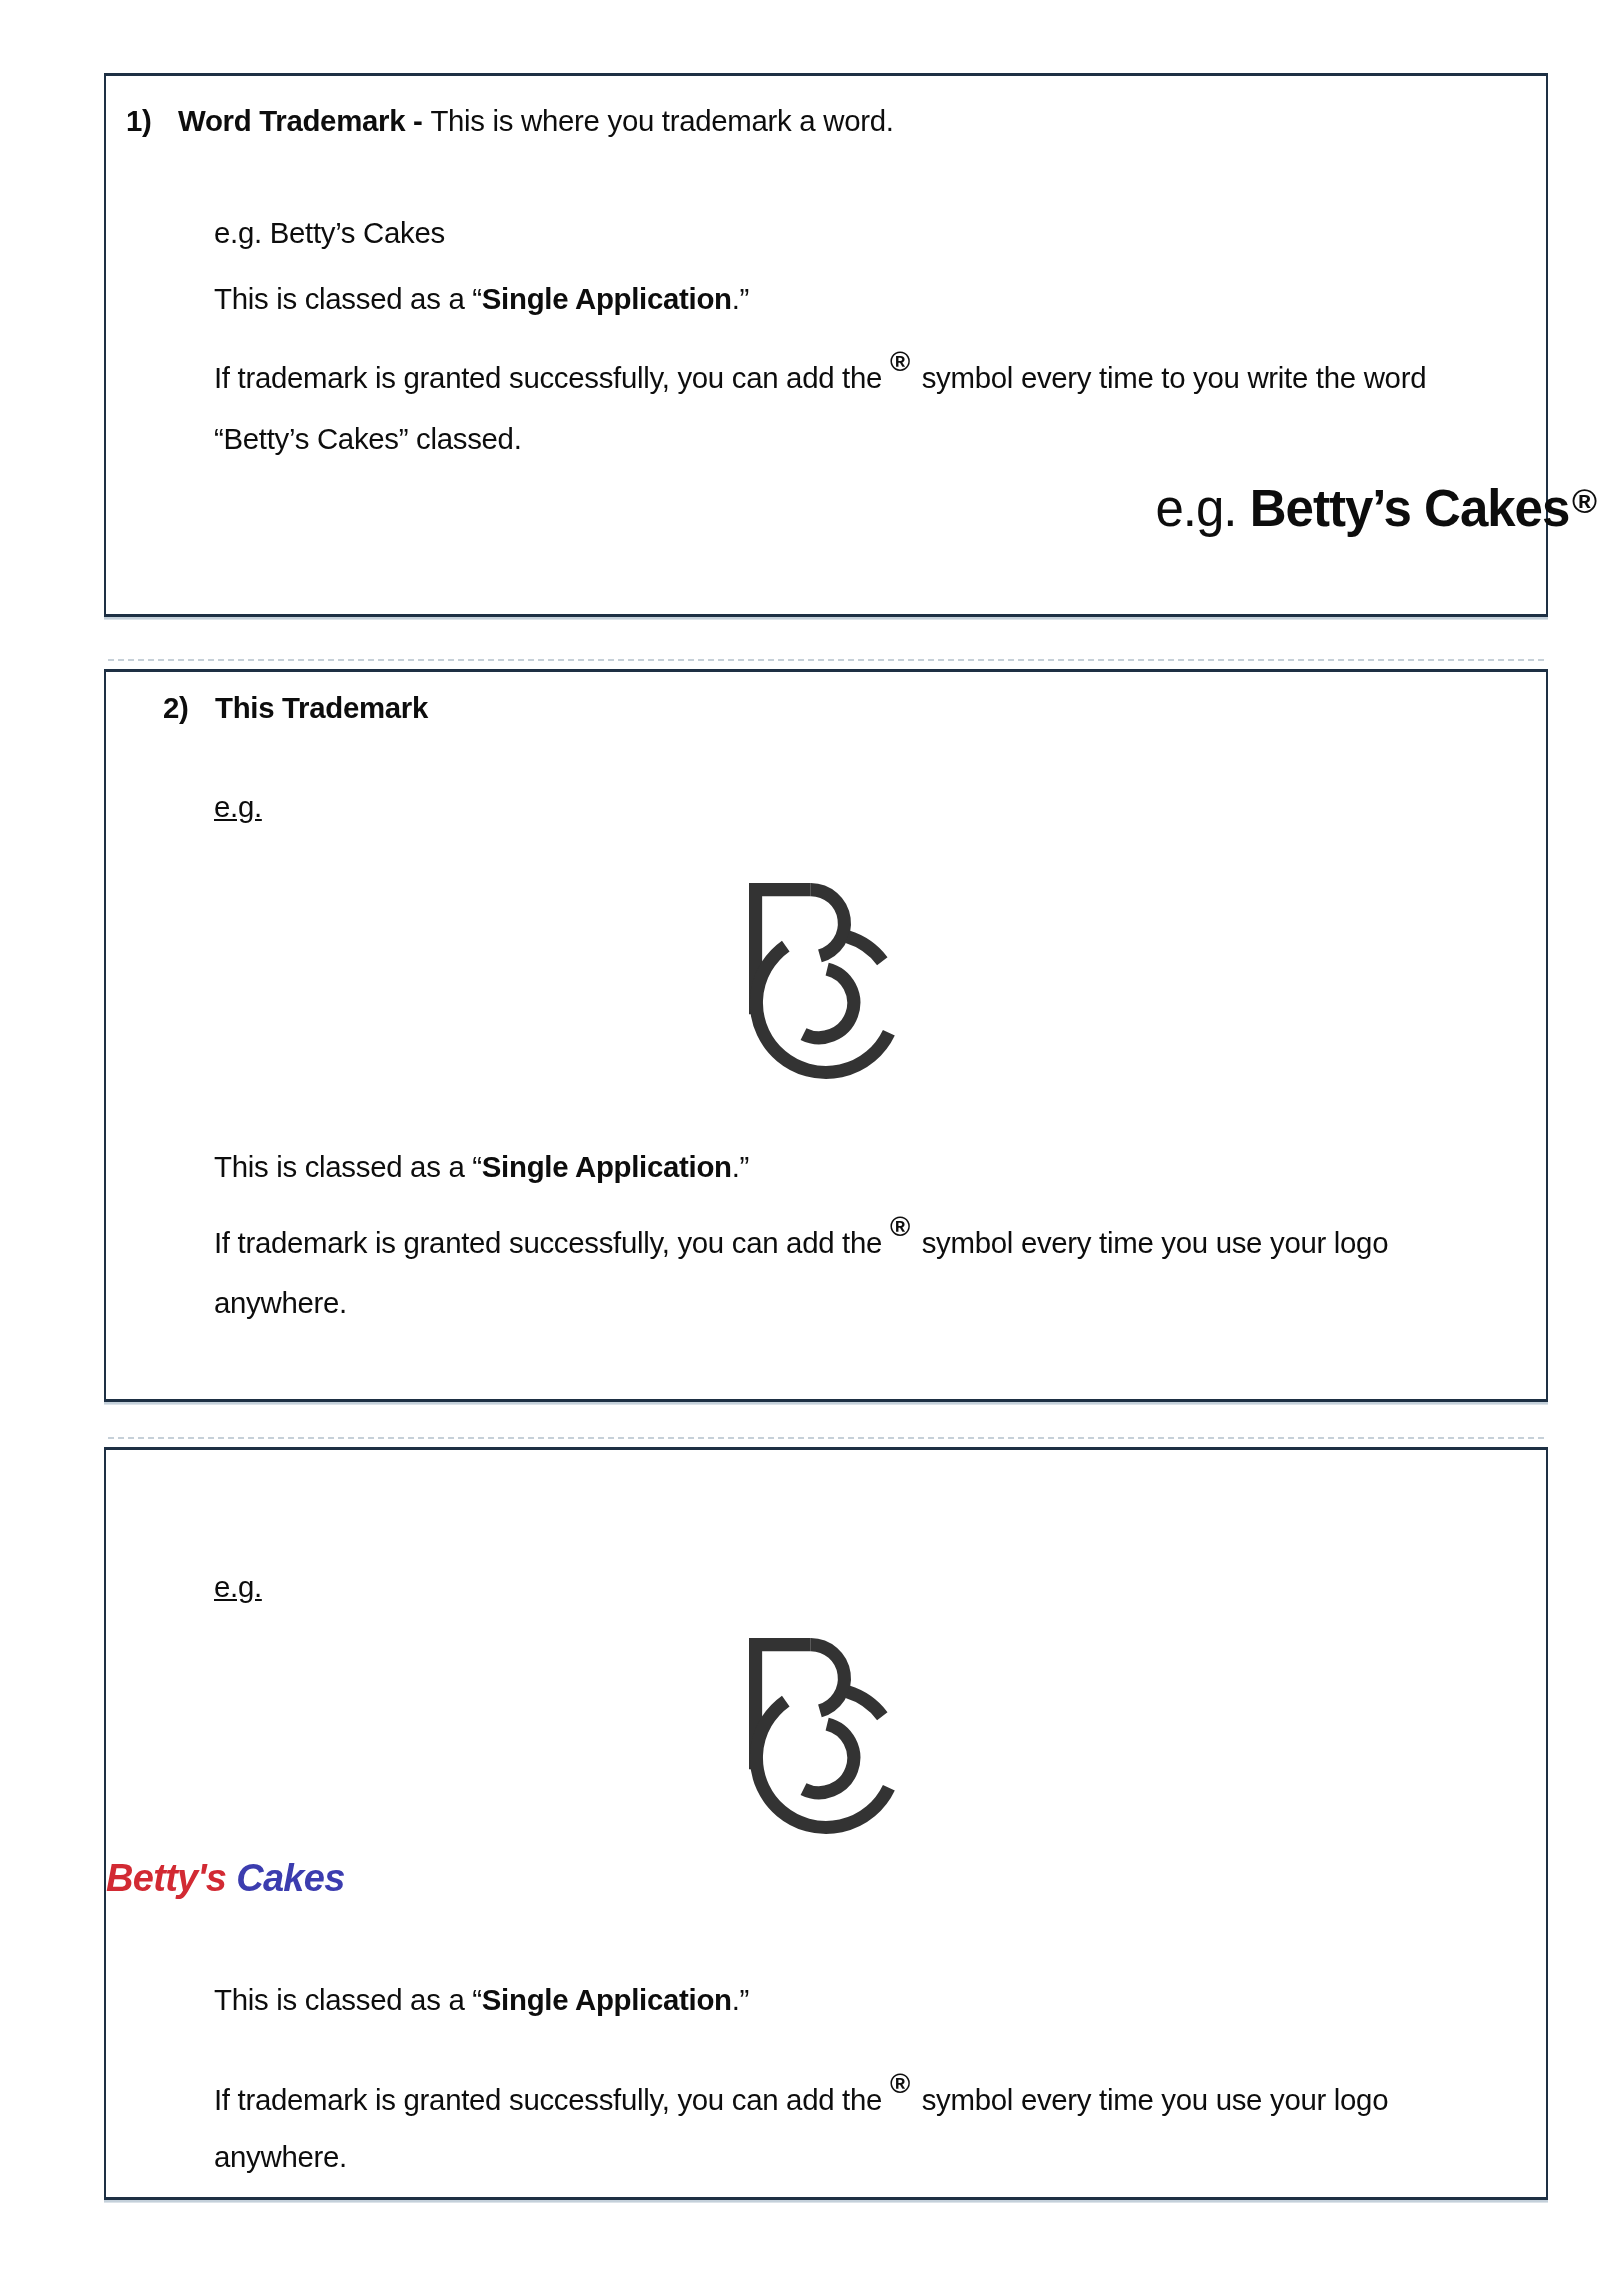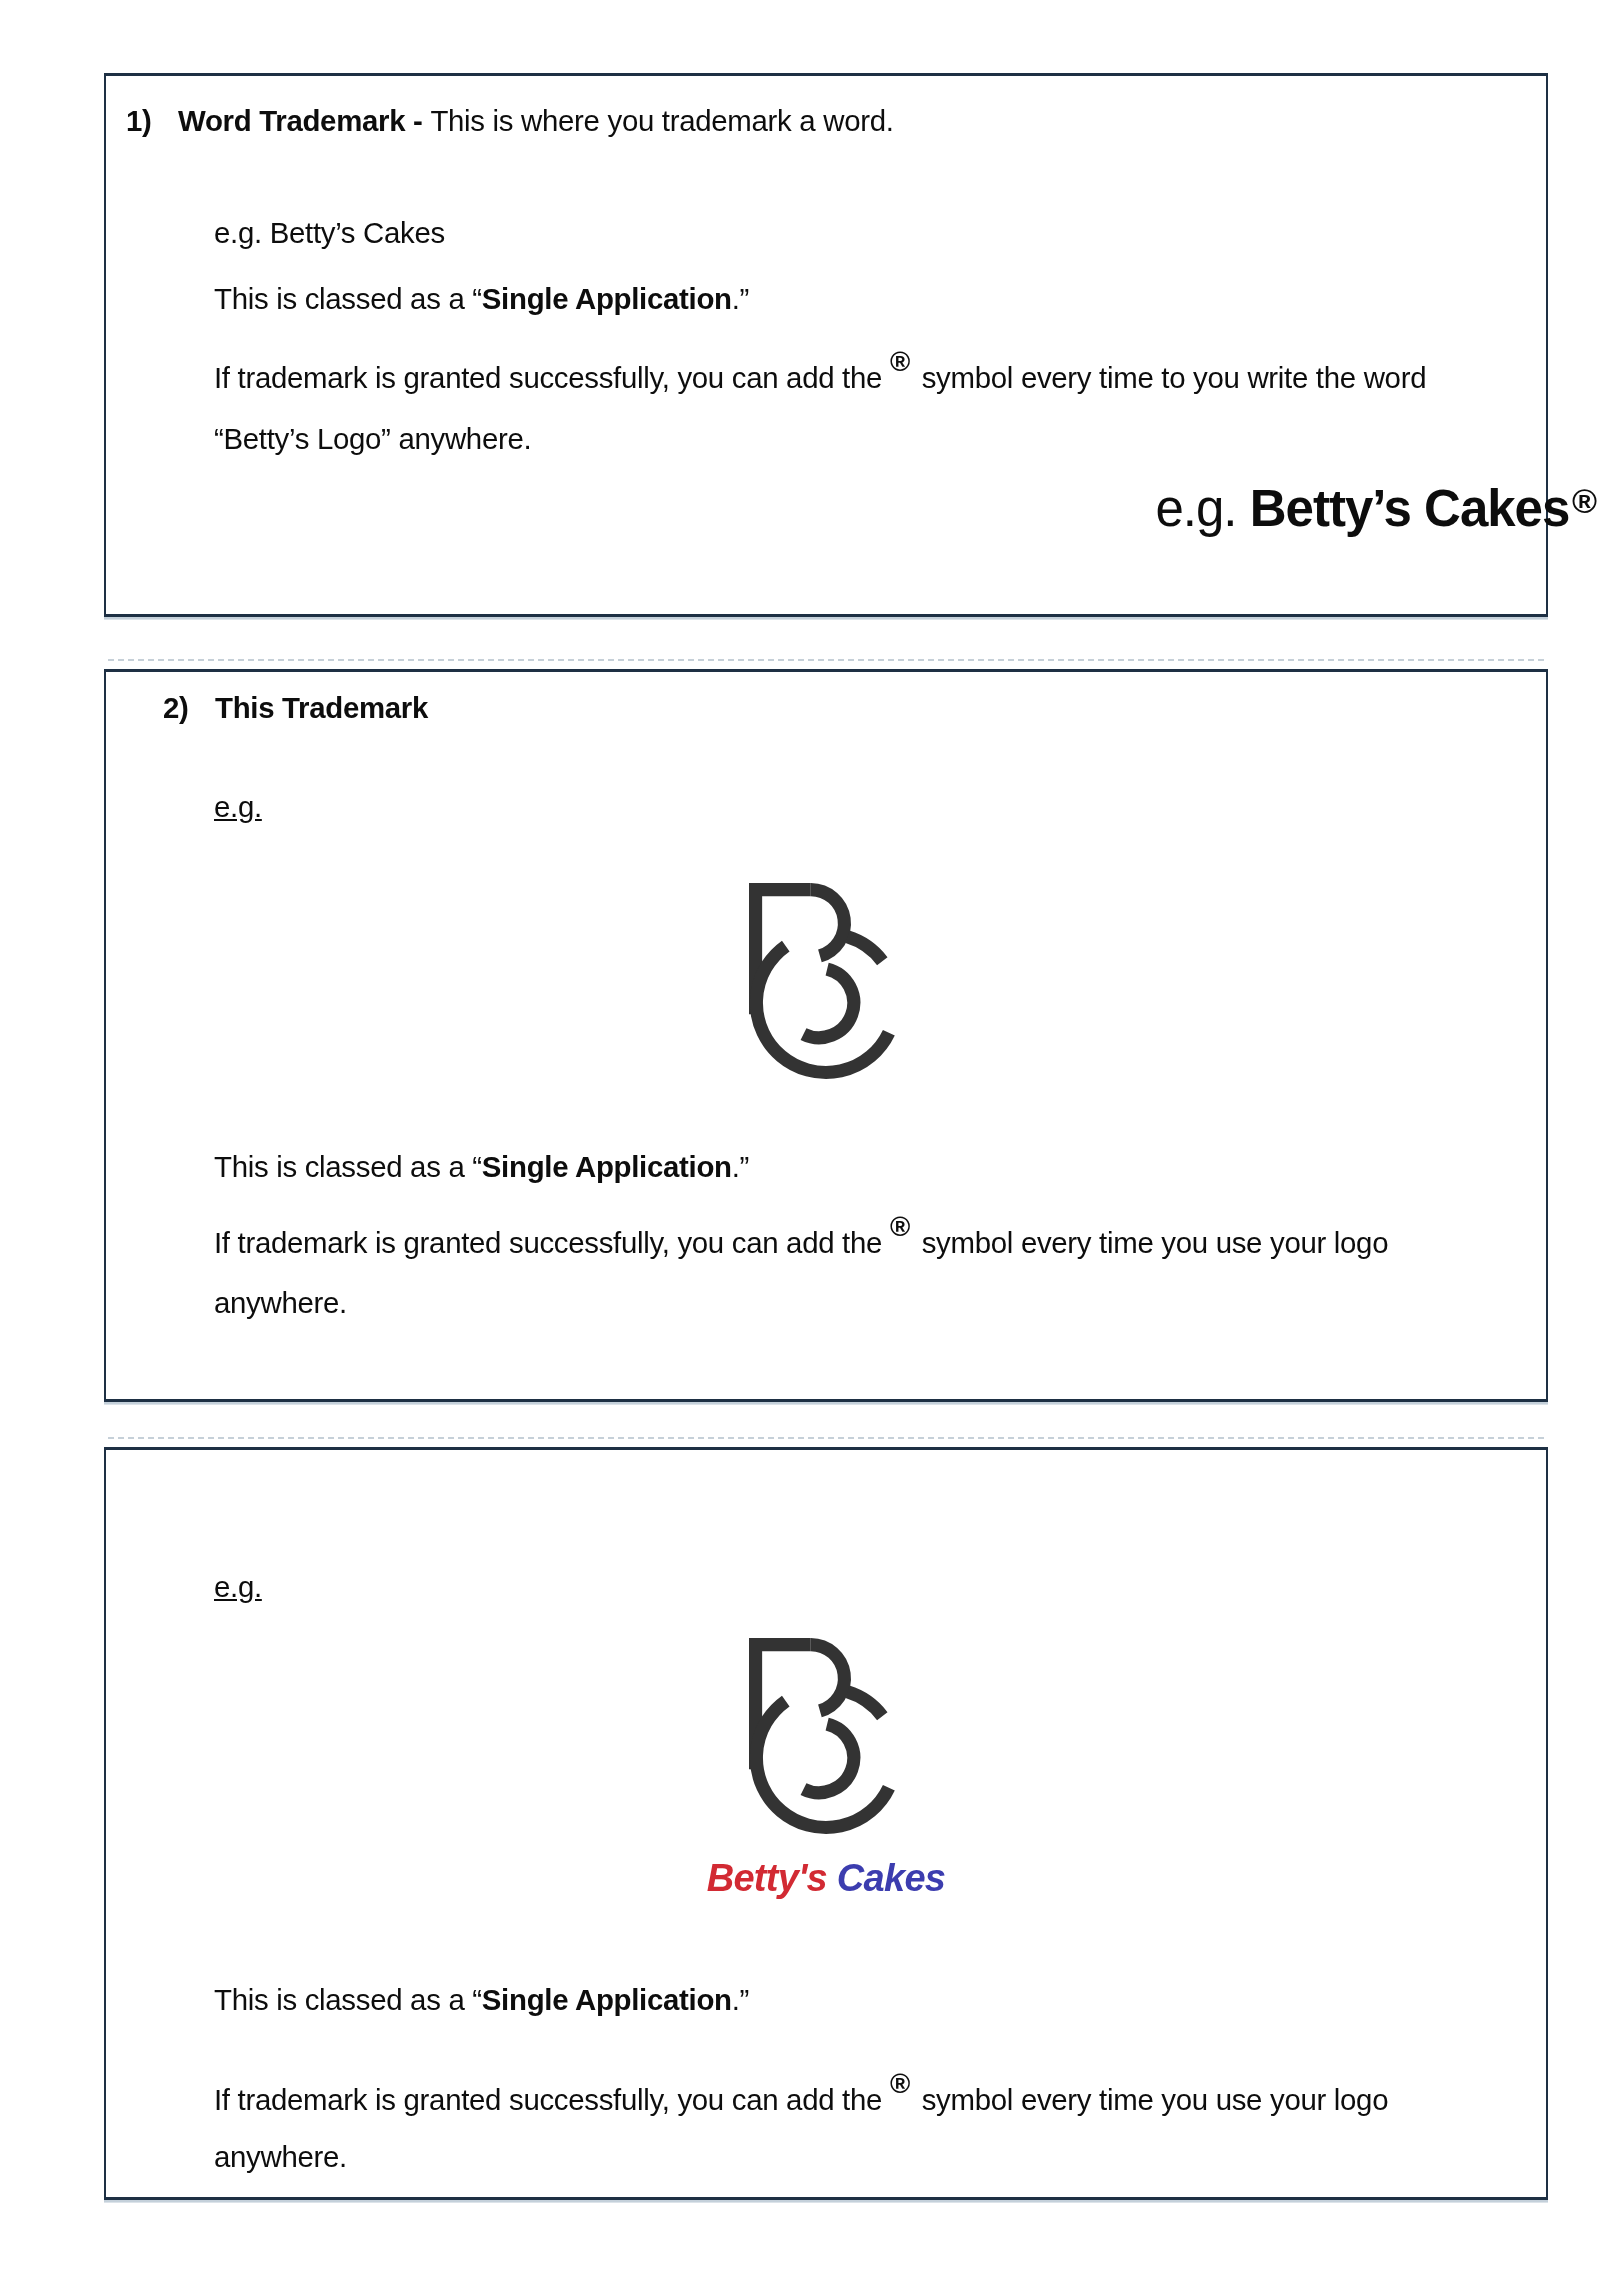--- a/index.html
+++ b/index.html
@@ -97,21 +97,21 @@
     height: 197px;
   }
   #logo2 { top: 211px; }
   #logo3 { top: 188px; }
   .logo-wrap svg { width: 100%; height: 100%; }
 
   .logo-caption {
     position: absolute;
     left: 0;
     width: 100%;
-    text-align: center;
+    text-align: left;
     top: 407px;
     font-size: 38px;
     font-style: italic;
     font-weight: 600;
     letter-spacing: -0.7px;
     white-space: nowrap;
   }
   .caption-red  { color: #d22a33; }
   .caption-blue { color: #3c3daf; }
 
@@ -162,21 +162,21 @@
     <div class="line" id="b1-p1">e.g. Betty’s Cakes</div>
 
     <div class="line" id="b1-p2">
       <span>This is classed as a “</span><span class="bold">Single Application</span><span>.”</span>
     </div>
 
     <div class="line" id="b1-p3">
       <span>If trademark is granted successfully, you can add the</span><span class="reg">®</span><span>symbol every time to you write the word</span>
     </div>
 
-    <div class="line" id="b1-p4">“Betty’s Logo” anywhere.</div>
+    <div class="line" id="b1-p4">“Betty’s Cakes” classed.</div>
 
     <div class="bigline" id="b1-big">
       <span>e.g. </span><span class="bold">Betty’s Cakes</span><span class="bigreg">®</span>
     </div>
   </div>
 
   <div class="tmbox" id="box2">
 
     <div class="line" id="b2-h">
       <span class="hnum">2)</span><span class="heading">This Trademark</span>

